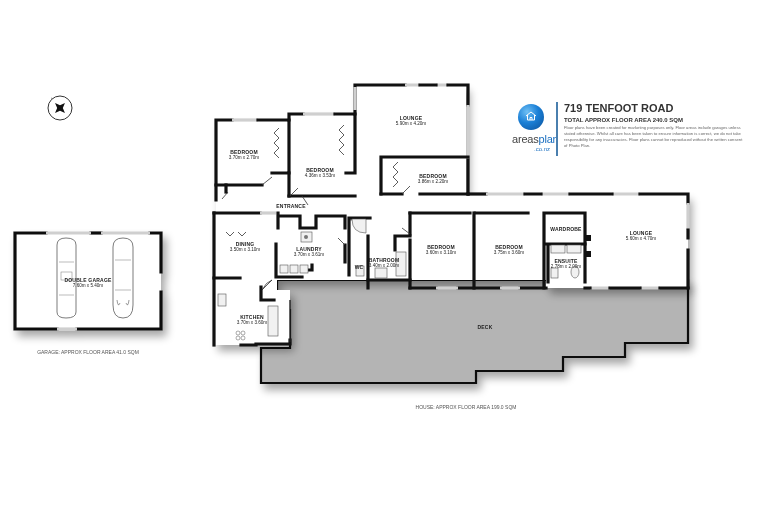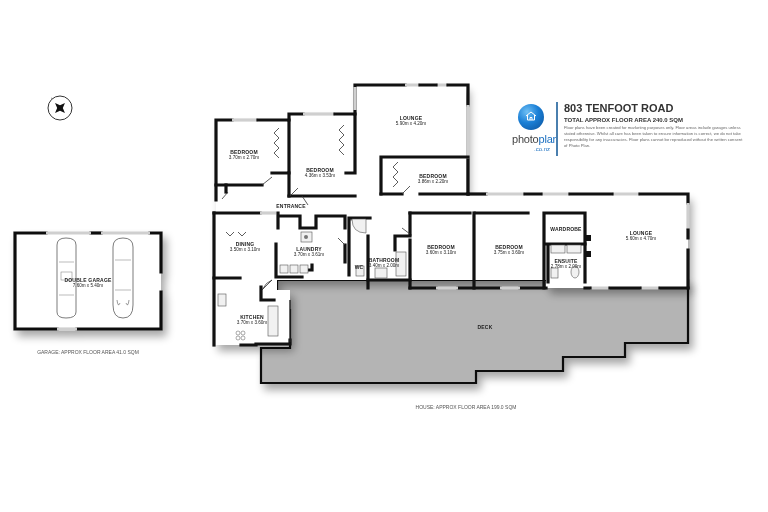--- a/index.html
+++ b/index.html
@@ -212,20 +212,20 @@
   <text class="foot" x="466" y="409">HOUSE: APPROX FLOOR AREA 199.0 SQM</text>
 </svg>
 
 <div class="title-block">
   <div class="logo-circle">
     <svg class="logo-house" viewBox="0 0 12 10">
         <path d="M1,5 L6,1 L11,5 M2.5,4 V9 H9.5 V4 M5,9 V6.5 H7 V9" fill="none" stroke="#ffffff" stroke-width="1"></path>
       </svg>
   </div>
   <div class="logo-text">
-    <span>photo</span><span class="acc">plan</span>
+    <span>areas</span><span class="acc">plan</span>
   </div>
   <div class="logo-sub">.co.nz</div>
   <div class="divider"></div>
-  <div class="addr">803 TENFOOT ROAD</div>
+  <div class="addr">719 TENFOOT ROAD</div>
   <div class="total">TOTAL APPROX FLOOR AREA 240.0 SQM</div>
   <div class="disc">Floor plans have been created for marketing purposes only. Floor areas include garages unless stated otherwise. Whilst all care has been taken to ensure information is correct, we do not take responsibility for any inaccuracies. Floor plans cannot be reproduced without the written consent of Photo Plan.</div>
 </div>
 
 </body></html>

